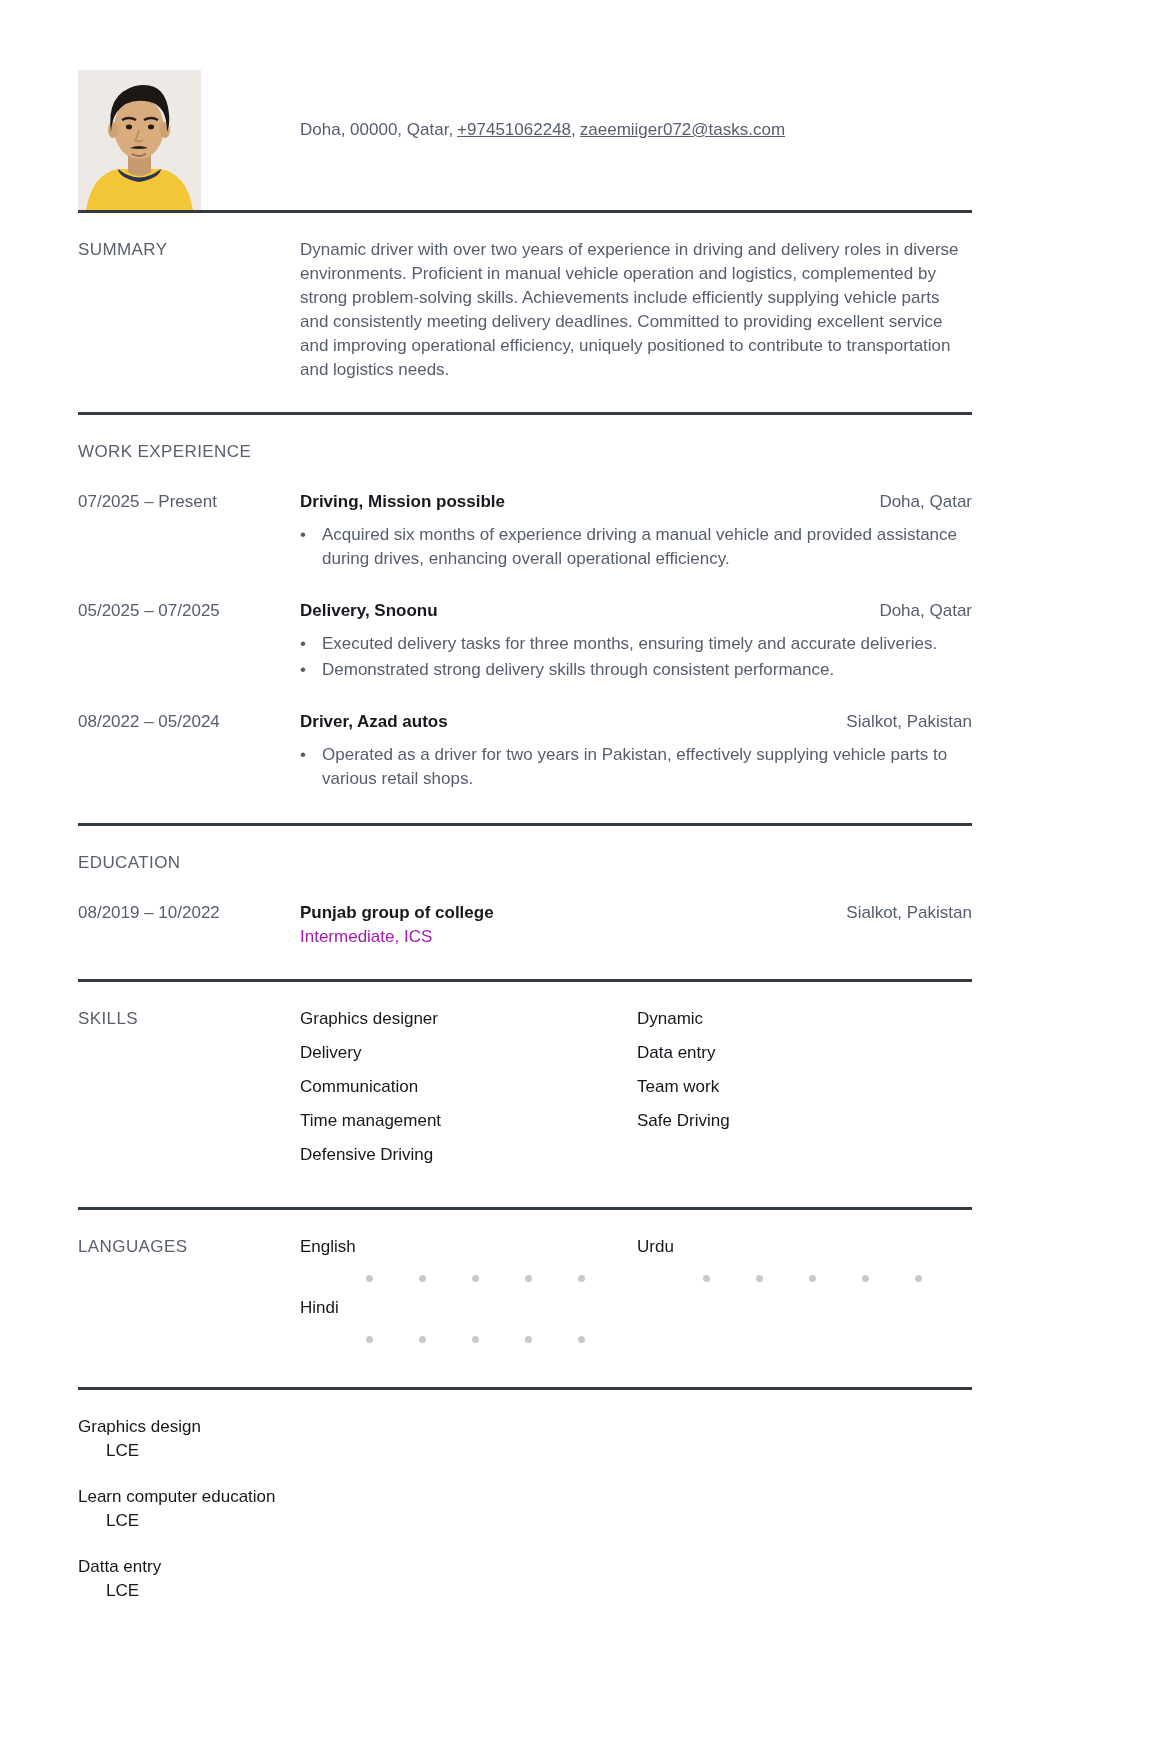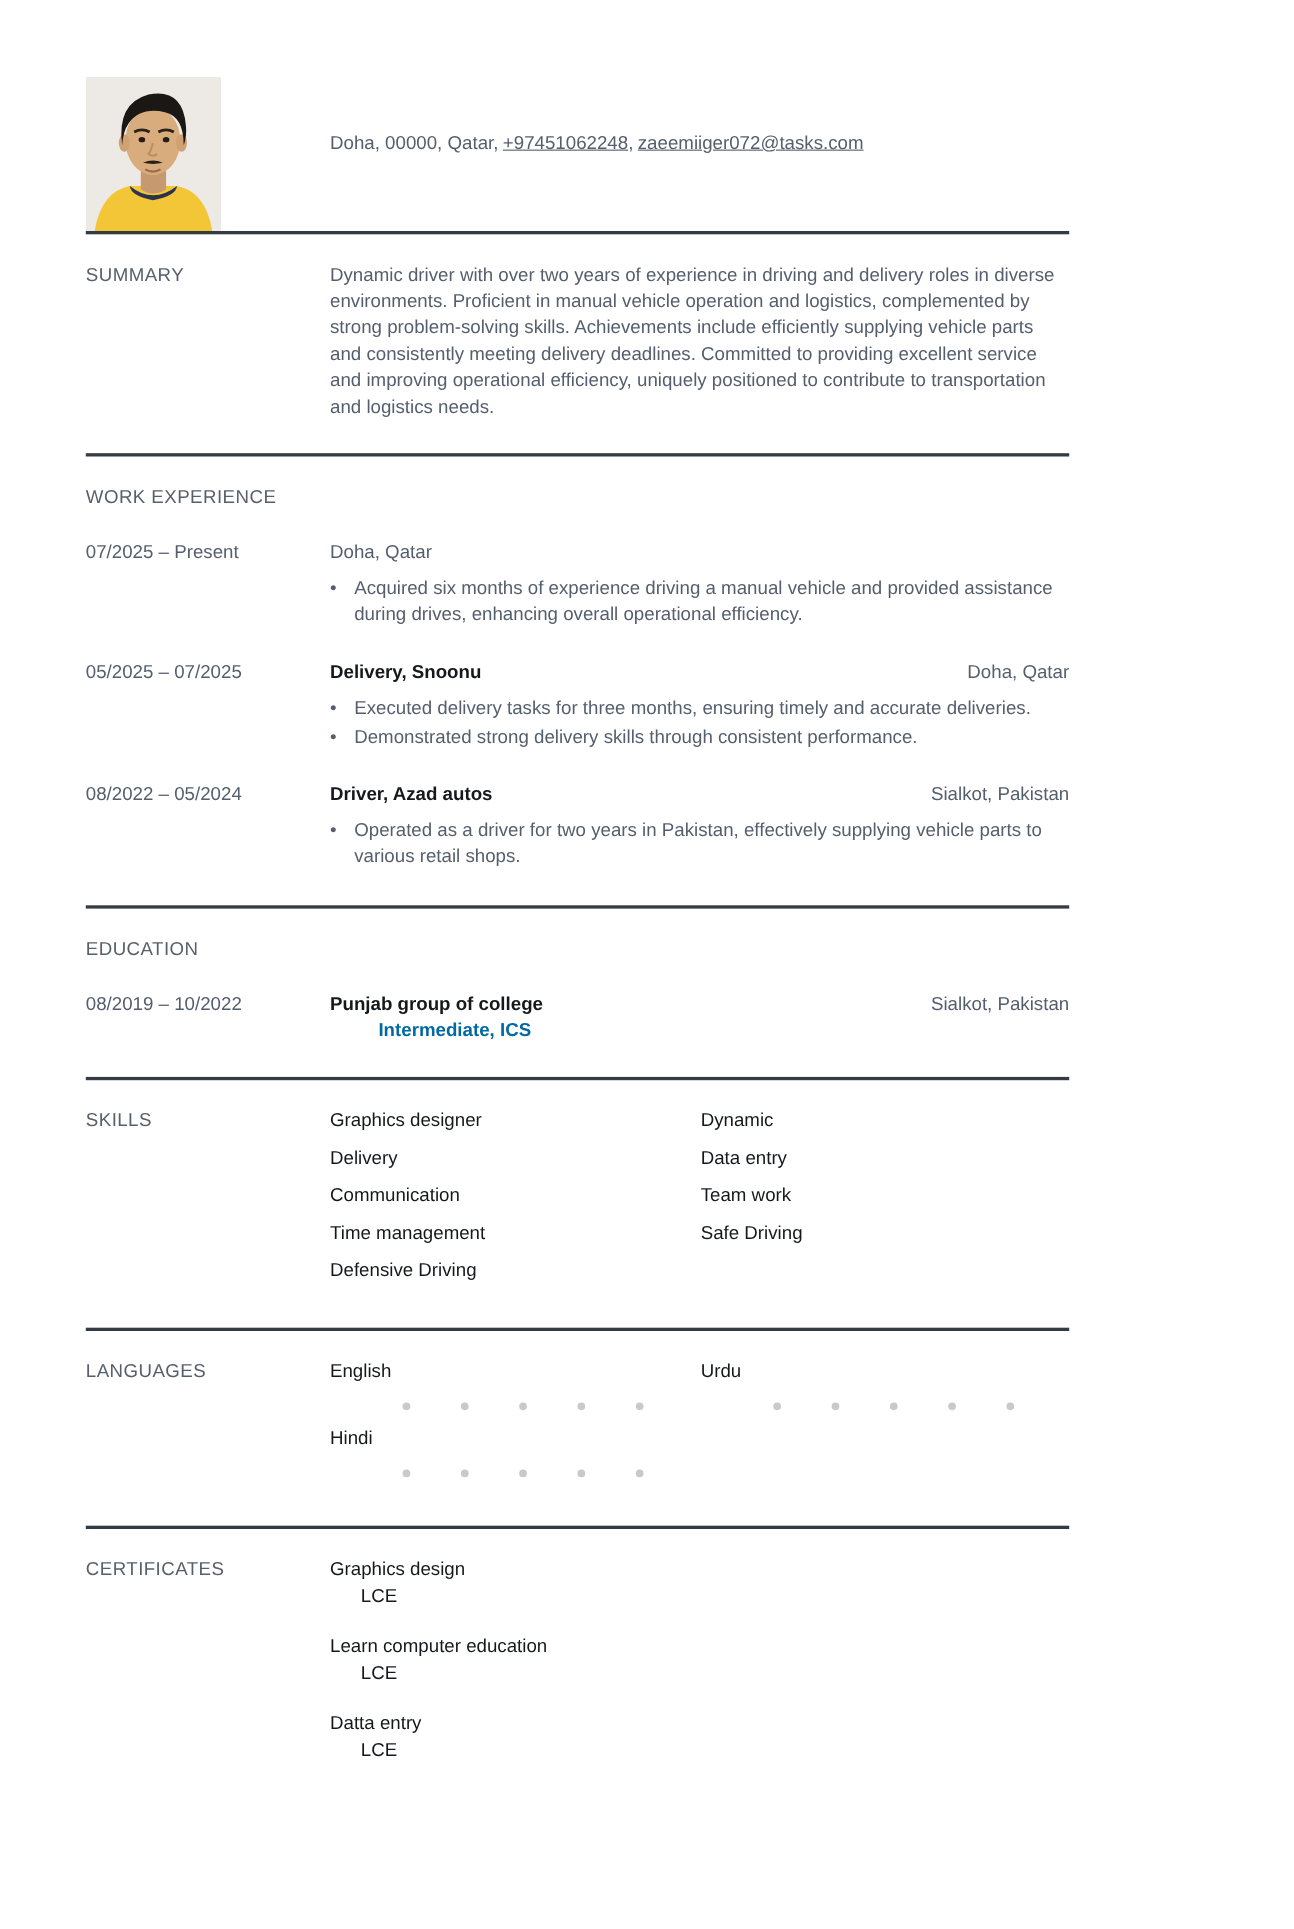--- a/index.html
+++ b/index.html
@@ -40,21 +40,21 @@
   
   .entry { margin-bottom: 26px; }
   .entry:last-child { margin-bottom: 0; }
   .dates { color: #545e6c; }
   .entry-head { display: flex; }
   .entry-title { font-weight: bold; color: #15181c; flex: 1 1 auto; padding-right: 12px; }
   .entry-loc { color: #545e6c; white-space: nowrap; }
   ul.bullets { list-style: none; margin-top: 9px; }
   ul.bullets li { display: flex; margin-bottom: 2px; }
   .bullet-marker { width: 22px; flex: 0 0 22px; color: #545e6c; }
-  .degree { color: #0369a1; font-weight: bold; margin-left: 44px; }
+  .degree { color: #a21caf; font-weight: normal; }
 
   
   .two-col { display: grid; grid-template-columns: 337px 1fr; }
   .skill { color: #15181c; margin-bottom: 10px; line-height: 24px; }
   .lang-block { margin-bottom: 14px; }
   .lang-name { color: #15181c; }
   .dots { display: flex; gap: 46px; padding-left: 66px; margin-top: 16px; }
   .dot { width: 7px; height: 7px; border-radius: 50%; background: #c9c9c9; flex: 0 0 7px; }
 
   
@@ -112,20 +112,21 @@
 
   <hr class="rule">
 
   <section class="sec">
     <div class="sec-label sec-head">WORK EXPERIENCE</div>
 
     <div class="row entry">
       <div class="dates">07/2025 – Present</div>
       <div>
         <div class="entry-head">
+          <span class="entry-title">Driving, Mission possible</span>
           <span class="entry-loc">Doha, Qatar</span>
         </div>
         <ul class="bullets">
           <li>
               <span class="bullet-marker">•</span>
               <span>Acquired six months of experience driving a manual vehicle and provided assistance during drives, enhancing overall operational efficiency.</span>
             </li>
         </ul>
       </div>
     </div>
@@ -239,21 +240,20 @@
             <span class="dot"></span>
         </div>
       </div>
       <div></div>
     </div>
   </section>
 
   <hr class="rule">
 
   <section class="sec row">
-    <div class="sec-label">CERTIFICATES</div>
     <div>
       <div class="cert">
         <div class="cert-title">Graphics design</div>
         <div class="cert-issuer">LCE</div>
       </div>
       <div class="cert">
         <div class="cert-title">Learn computer education</div>
         <div class="cert-issuer">LCE</div>
       </div>
       <div class="cert">

